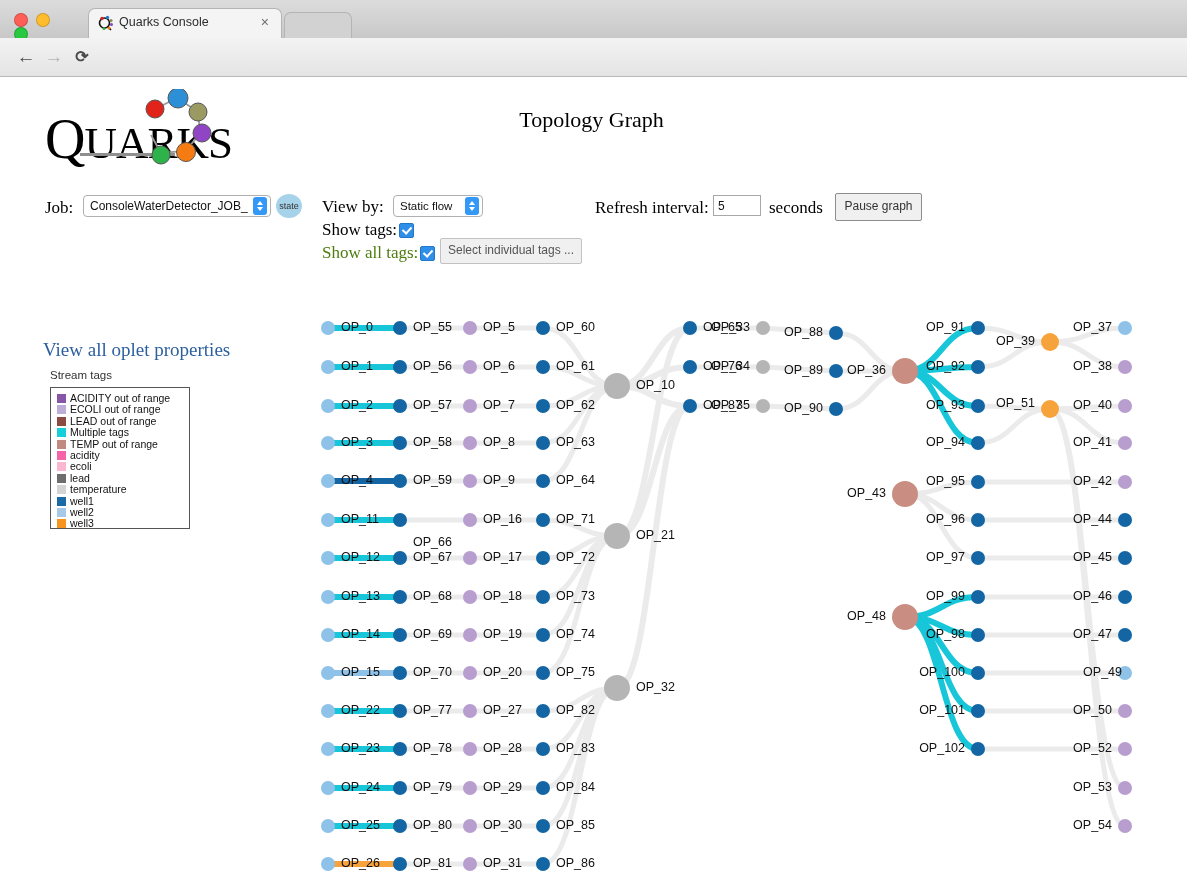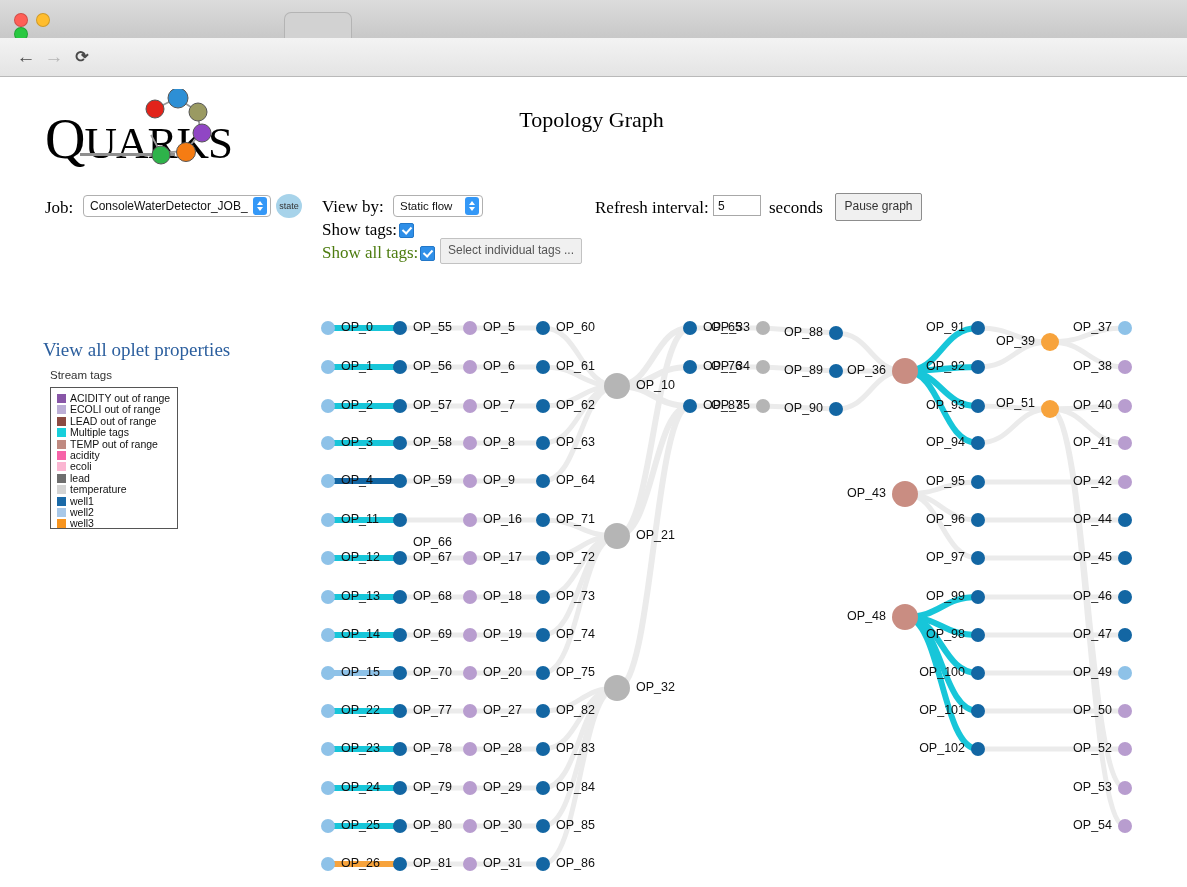--- a/index.html
+++ b/index.html
@@ -155,21 +155,21 @@
   }
 
   .oplet-link{
     position:absolute;left:43px;top:262px;
     font-family:"Liberation Serif",serif;font-size:19px;color:#2c5f9e;cursor:pointer;
   }
   .streamtags-label{
     position:absolute;left:50px;top:292px;font-size:11.5px;color:#333;
   }
   .legend-box{
-    position:absolute;left:50px;top:310px;width:128px;height:142px;
+    position:absolute;left:50px;top:310px;width:140px;height:142px;
     border:1px solid #555;background:#fff;padding:3px 0 0 0;box-sizing:border-box;
   }
   .legend-row{height:11.4px;line-height:11.4px;padding-left:6px;white-space:nowrap;}
   .legend-sw{display:inline-block;width:9px;height:9px;vertical-align:-1px;margin-right:4px;}
   .legend-txt{display:inline-block;font-size:10.5px;color:#111;vertical-align:0px;}
 
   
   .graph{position:absolute;left:0;top:0;width:1187px;height:810px;pointer-events:none;}
   .graph svg{position:absolute;left:0;top:0;}
   .node{position:absolute;border-radius:50%;pointer-events:auto;cursor:pointer;}
@@ -181,20 +181,36 @@
 </head>
 <body>
 
 <div class="browser">
 
   <div class="chrome-top">
     <div class="traffic">
       <div class="dot red"></div>
       <div class="dot yellow"></div>
       <div class="dot green"></div>
+    </div>
+    <div class="tab">
+      <span class="tab-favicon">
+        <svg width="16" height="16" viewBox="0 0 16 16">
+          <circle cx="6.5" cy="8" r="5" fill="none" stroke="#111" stroke-width="1.6"></circle>
+          <line x1="9.5" y1="11.5" x2="13" y2="15" stroke="#111" stroke-width="1.6"></line>
+          <circle cx="4" cy="3.5" r="1.7" fill="#cc2222"></circle>
+          <circle cx="9.5" cy="2.5" r="1.7" fill="#2277cc"></circle>
+          <circle cx="13" cy="5.5" r="1.6" fill="#8a8a55"></circle>
+          <circle cx="13.5" cy="9.5" r="1.5" fill="#8844bb"></circle>
+          <circle cx="11" cy="13" r="1.5" fill="#ee7711"></circle>
+          <circle cx="6" cy="13.5" r="1.5" fill="#33aa44"></circle>
+        </svg>
+      </span>
+      <span class="tab-title">Quarks Console</span>
+      <span class="tab-close">×</span>
     </div>
     <div class="tab-ghost"></div>
   </div>
 
   <div class="chrome-bar">
     <div class="nav-btn nav-back">←</div>
     <div class="nav-btn nav-fwd">→</div>
     <div class="nav-btn nav-reload">⟳</div>
     <span class="ext-icon">
       <svg width="18" height="18" viewBox="0 0 18 18">
@@ -563,21 +579,21 @@
         <div class="nlabel" style="top: 397px; right: 75px; text-align: right;">OP_42</div>
         <div class="node" style="left: 1118px; top: 436px; width: 14px; height: 14px; background: rgb(19, 102, 163);"></div>
         <div class="nlabel" style="top: 435px; right: 75px; text-align: right;">OP_44</div>
         <div class="node" style="left: 1118px; top: 474px; width: 14px; height: 14px; background: rgb(19, 102, 163);"></div>
         <div class="nlabel" style="top: 473px; right: 75px; text-align: right;">OP_45</div>
         <div class="node" style="left: 1118px; top: 513px; width: 14px; height: 14px; background: rgb(19, 102, 163);"></div>
         <div class="nlabel" style="top: 512px; right: 75px; text-align: left;">OP_46</div>
         <div class="node" style="left: 1118px; top: 551px; width: 14px; height: 14px; background: rgb(19, 102, 163);"></div>
         <div class="nlabel" style="top: 550px; right: 75px; text-align: right;">OP_47</div>
         <div class="node" style="left: 1118px; top: 589px; width: 14px; height: 14px; background: rgb(142, 194, 232);"></div>
-        <div class="nlabel" style="top: 588px; right: 75px; text-align: left;">OP_49</div>
+        <div class="nlabel" style="top: 588px; right: 65px; text-align: left;">OP_49</div>
         <div class="node" style="left: 1118px; top: 627px; width: 14px; height: 14px; background: rgb(184, 157, 207);"></div>
         <div class="nlabel" style="top: 626px; right: 75px; text-align: right;">OP_50</div>
         <div class="node" style="left: 1118px; top: 665px; width: 14px; height: 14px; background: rgb(184, 157, 207);"></div>
         <div class="nlabel" style="top: 664px; right: 75px; text-align: right;">OP_52</div>
         <div class="node" style="left: 1118px; top: 704px; width: 14px; height: 14px; background: rgb(184, 157, 207);"></div>
         <div class="nlabel" style="top: 703px; right: 75px; text-align: right;">OP_53</div>
         <div class="node" style="left: 1118px; top: 742px; width: 14px; height: 14px; background: rgb(184, 157, 207);"></div>
         <div class="nlabel" style="top: 741px; right: 75px; text-align: right;">OP_54</div>
       </div>
 

